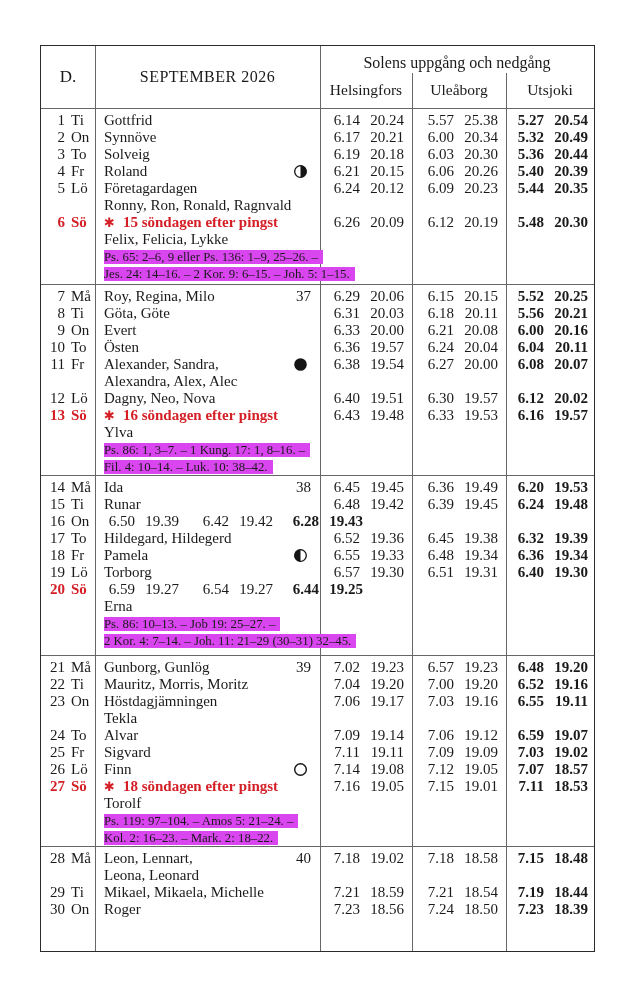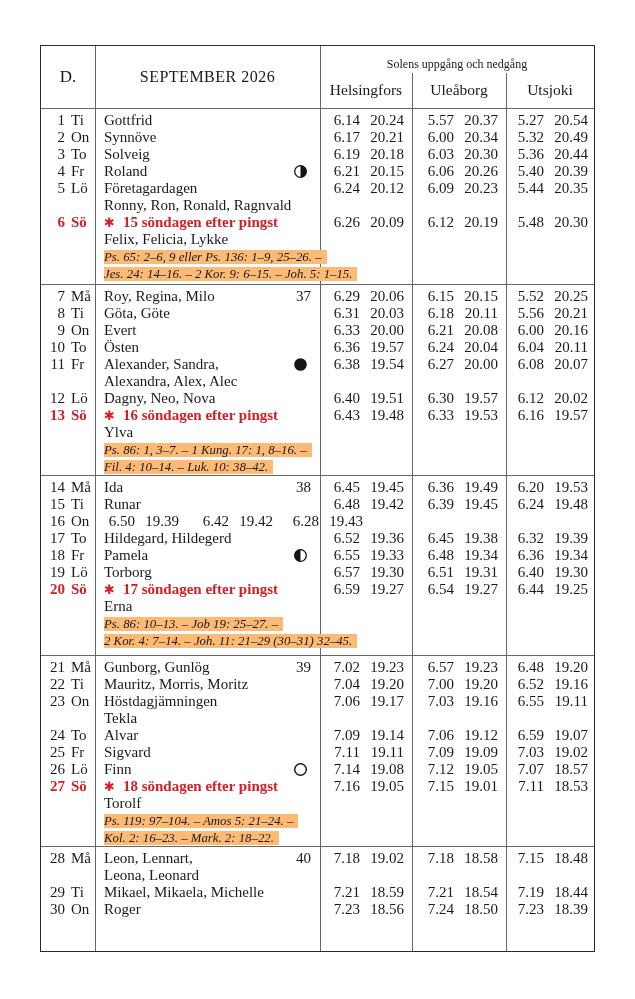--- a/index.html
+++ b/index.html
@@ -18,21 +18,21 @@
   .v1 { left:54px; }
   .v2 { left:279px; }
   .v3 { left:371px; top:27px; }
   .v4 { left:465px; top:27px; }
 
   
   .header { position:relative; height:61.5px; display:flex; }
   .h-day { width:54px; display:flex; align-items:center; justify-content:center; font-size:17px; }
   .h-month { width:225px; display:flex; align-items:center; justify-content:center; font-size:16px; letter-spacing:.5px; white-space:nowrap; }
   .h-sun { flex:1; display:flex; flex-direction:column; }
-  .h-sun-title { height:26px; display:flex; align-items:flex-end; justify-content:center; font-size:12px; padding-bottom:1px; white-space:nowrap; }
+  .h-sun-title { height:26px; display:flex; align-items:flex-end; justify-content:center; font-size:16px; padding-bottom:1px; white-space:nowrap; }
   .h-cities { flex:1; display:flex; }
   .h-city { display:flex; align-items:center; justify-content:center; font-size:15.5px; }
   .cw1 { width:92px; } .cw2 { width:94px; } .cw3 { flex:1; }
 
   
   .block { border-top:1.3px solid var(--line,#666); padding-top:3px; box-sizing:border-box; position:relative; }
   .block:nth-child(1){ min-height:176px; }
   .block:nth-child(2){ min-height:185px; }
   .block:nth-child(3){ min-height:180px; }
   .block:nth-child(4){ min-height:190px; }
@@ -41,28 +41,28 @@
   .line { display:flex; align-items:baseline; height:17px; line-height:17px; font-size:15px; white-space:nowrap; }
   .c-day { width:54px; flex:none; display:flex; }
   .d-num { width:24px; text-align:right; flex:none; }
   .d-wd  { margin-left:6px; }
   .c-names { width:225px; flex:none; position:relative; padding-left:9px; box-sizing:border-box; }
   .week { position:absolute; right:9px; }
   .moon { position:absolute; right:12px; top:1px; line-height:0; }
   .c-time { flex:none; display:flex; justify-content:flex-end; box-sizing:border-box; }
   .t1 { width:92px; padding-right:8px; }
   .t2 { width:94px; padding-right:8px; }
-  .t3 { width:87px; padding-right:5px; }
+  .t3 { width:87px; padding-right:5px;font-weight:bold; }
   .rise { width:34px; text-align:right; }
   .set  { width:44px; text-align:right; }
 
   .red { color:var(--red,#d41f26); font-weight:bold; }
   .star { margin-right:8px; font-family:"DejaVu Sans",sans-serif; font-size:13px; font-weight:normal; }
   .scripture {
-    font-style:italic; font-size:12.8px; background:#fdba74;
+    font-size:12.8px; background:#d946ef;
     position:relative; z-index:2; padding-right:5px;text-align:right;
   }
 </style>
 </head>
 <body>
 
 <div class="sheet">
   <div class="cal">
     <div class="vline v1"></div>
     <div class="vline v2"></div>
@@ -89,21 +89,21 @@
               <span class="d-num">1</span>
               <span class="d-wd">Ti</span>
             </div>
             <div class="c-names"><span class="names">Gottfrid</span></div>
             <div class="c-time t1">
               <span class="rise">6.14</span>
               <span class="set">20.24</span>
             </div>
             <div class="c-time t2">
               <span class="rise">5.57</span>
-              <span class="set">20.37</span>
+              <span class="set">25.38</span>
             </div>
             <div class="c-time t3">
               <span class="rise">5.27</span>
               <span class="set">20.54</span>
             </div>
           </div>
           <div class="line">
             <div class="c-day">
               <span class="d-num">2</span>
               <span class="d-wd">On</span>
@@ -486,21 +486,20 @@
             <div class="c-time t3">
               <span class="rise">6.40</span>
               <span class="set">19.30</span>
             </div>
           </div>
           <div class="line">
             <div class="c-day">
               <span class="d-num red">20</span>
               <span class="d-wd red">Sö</span>
             </div>
-            <div class="c-names"><span class="star red">✱</span><span class="red">17 söndagen efter pingst</span></div>
             <div class="c-time t1">
               <span class="rise">6.59</span>
               <span class="set">19.27</span>
             </div>
             <div class="c-time t2">
               <span class="rise">6.54</span>
               <span class="set">19.27</span>
             </div>
             <div class="c-time t3">
               <span class="rise">6.44</span>

